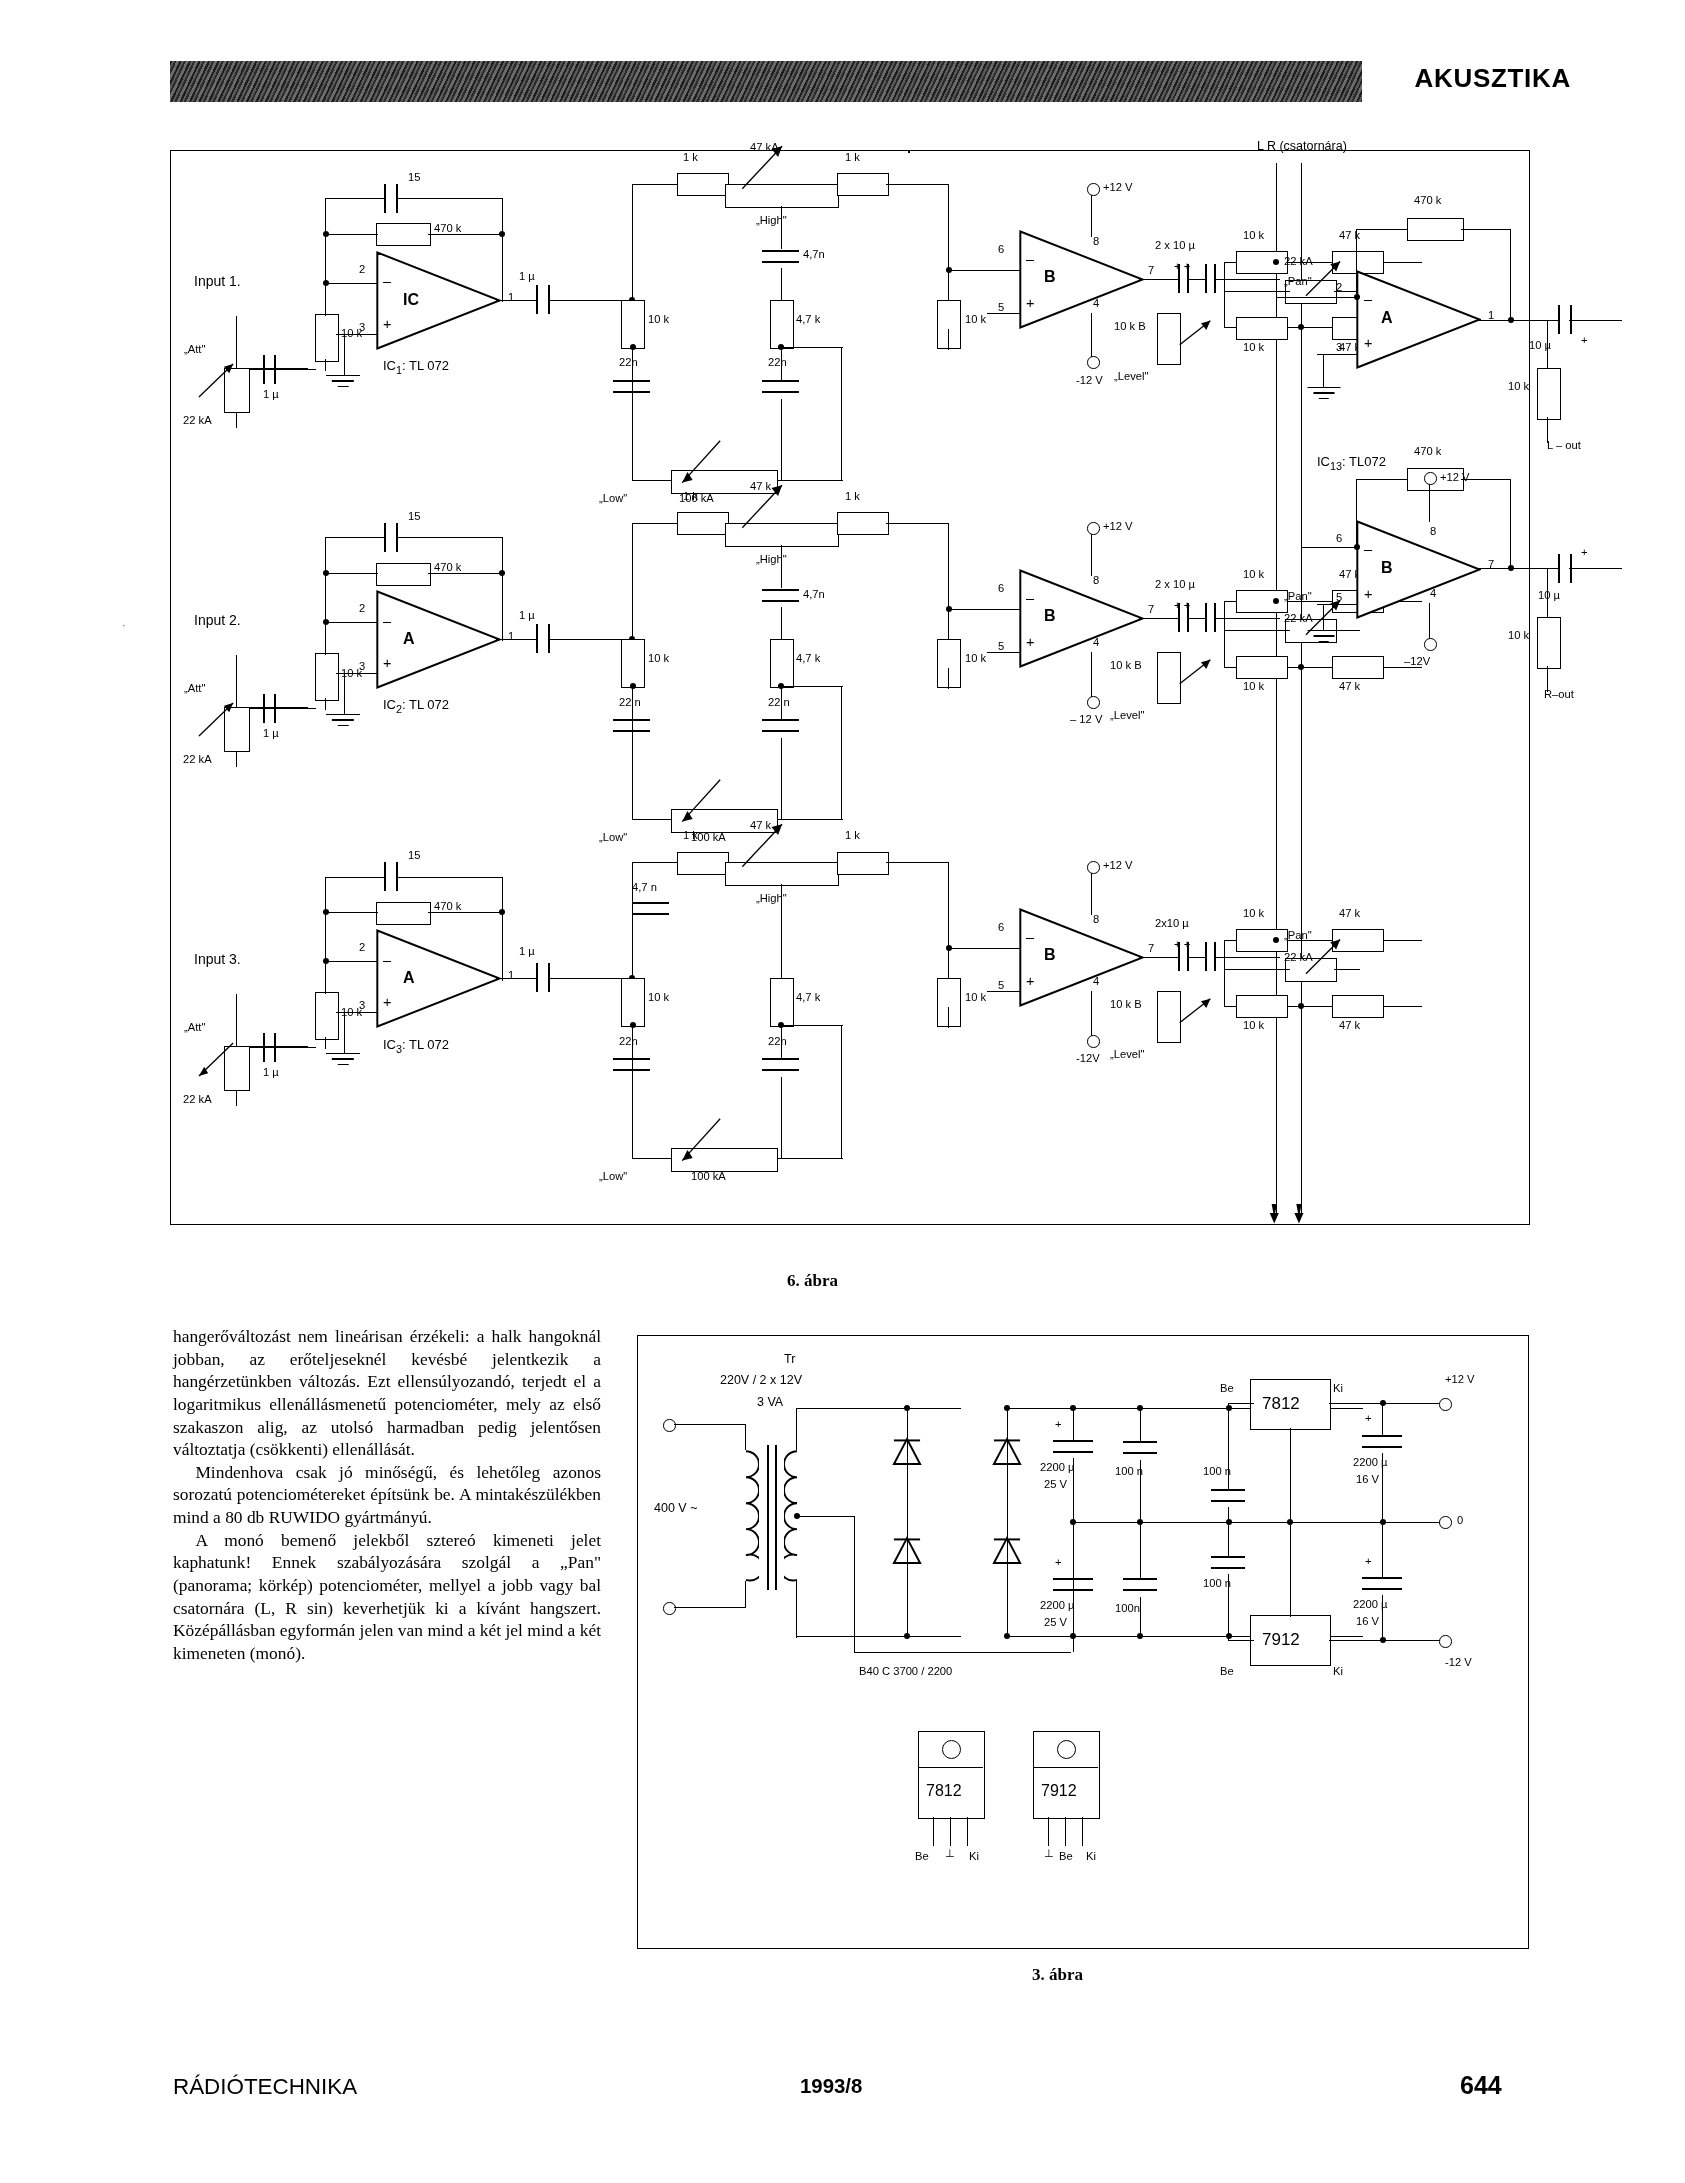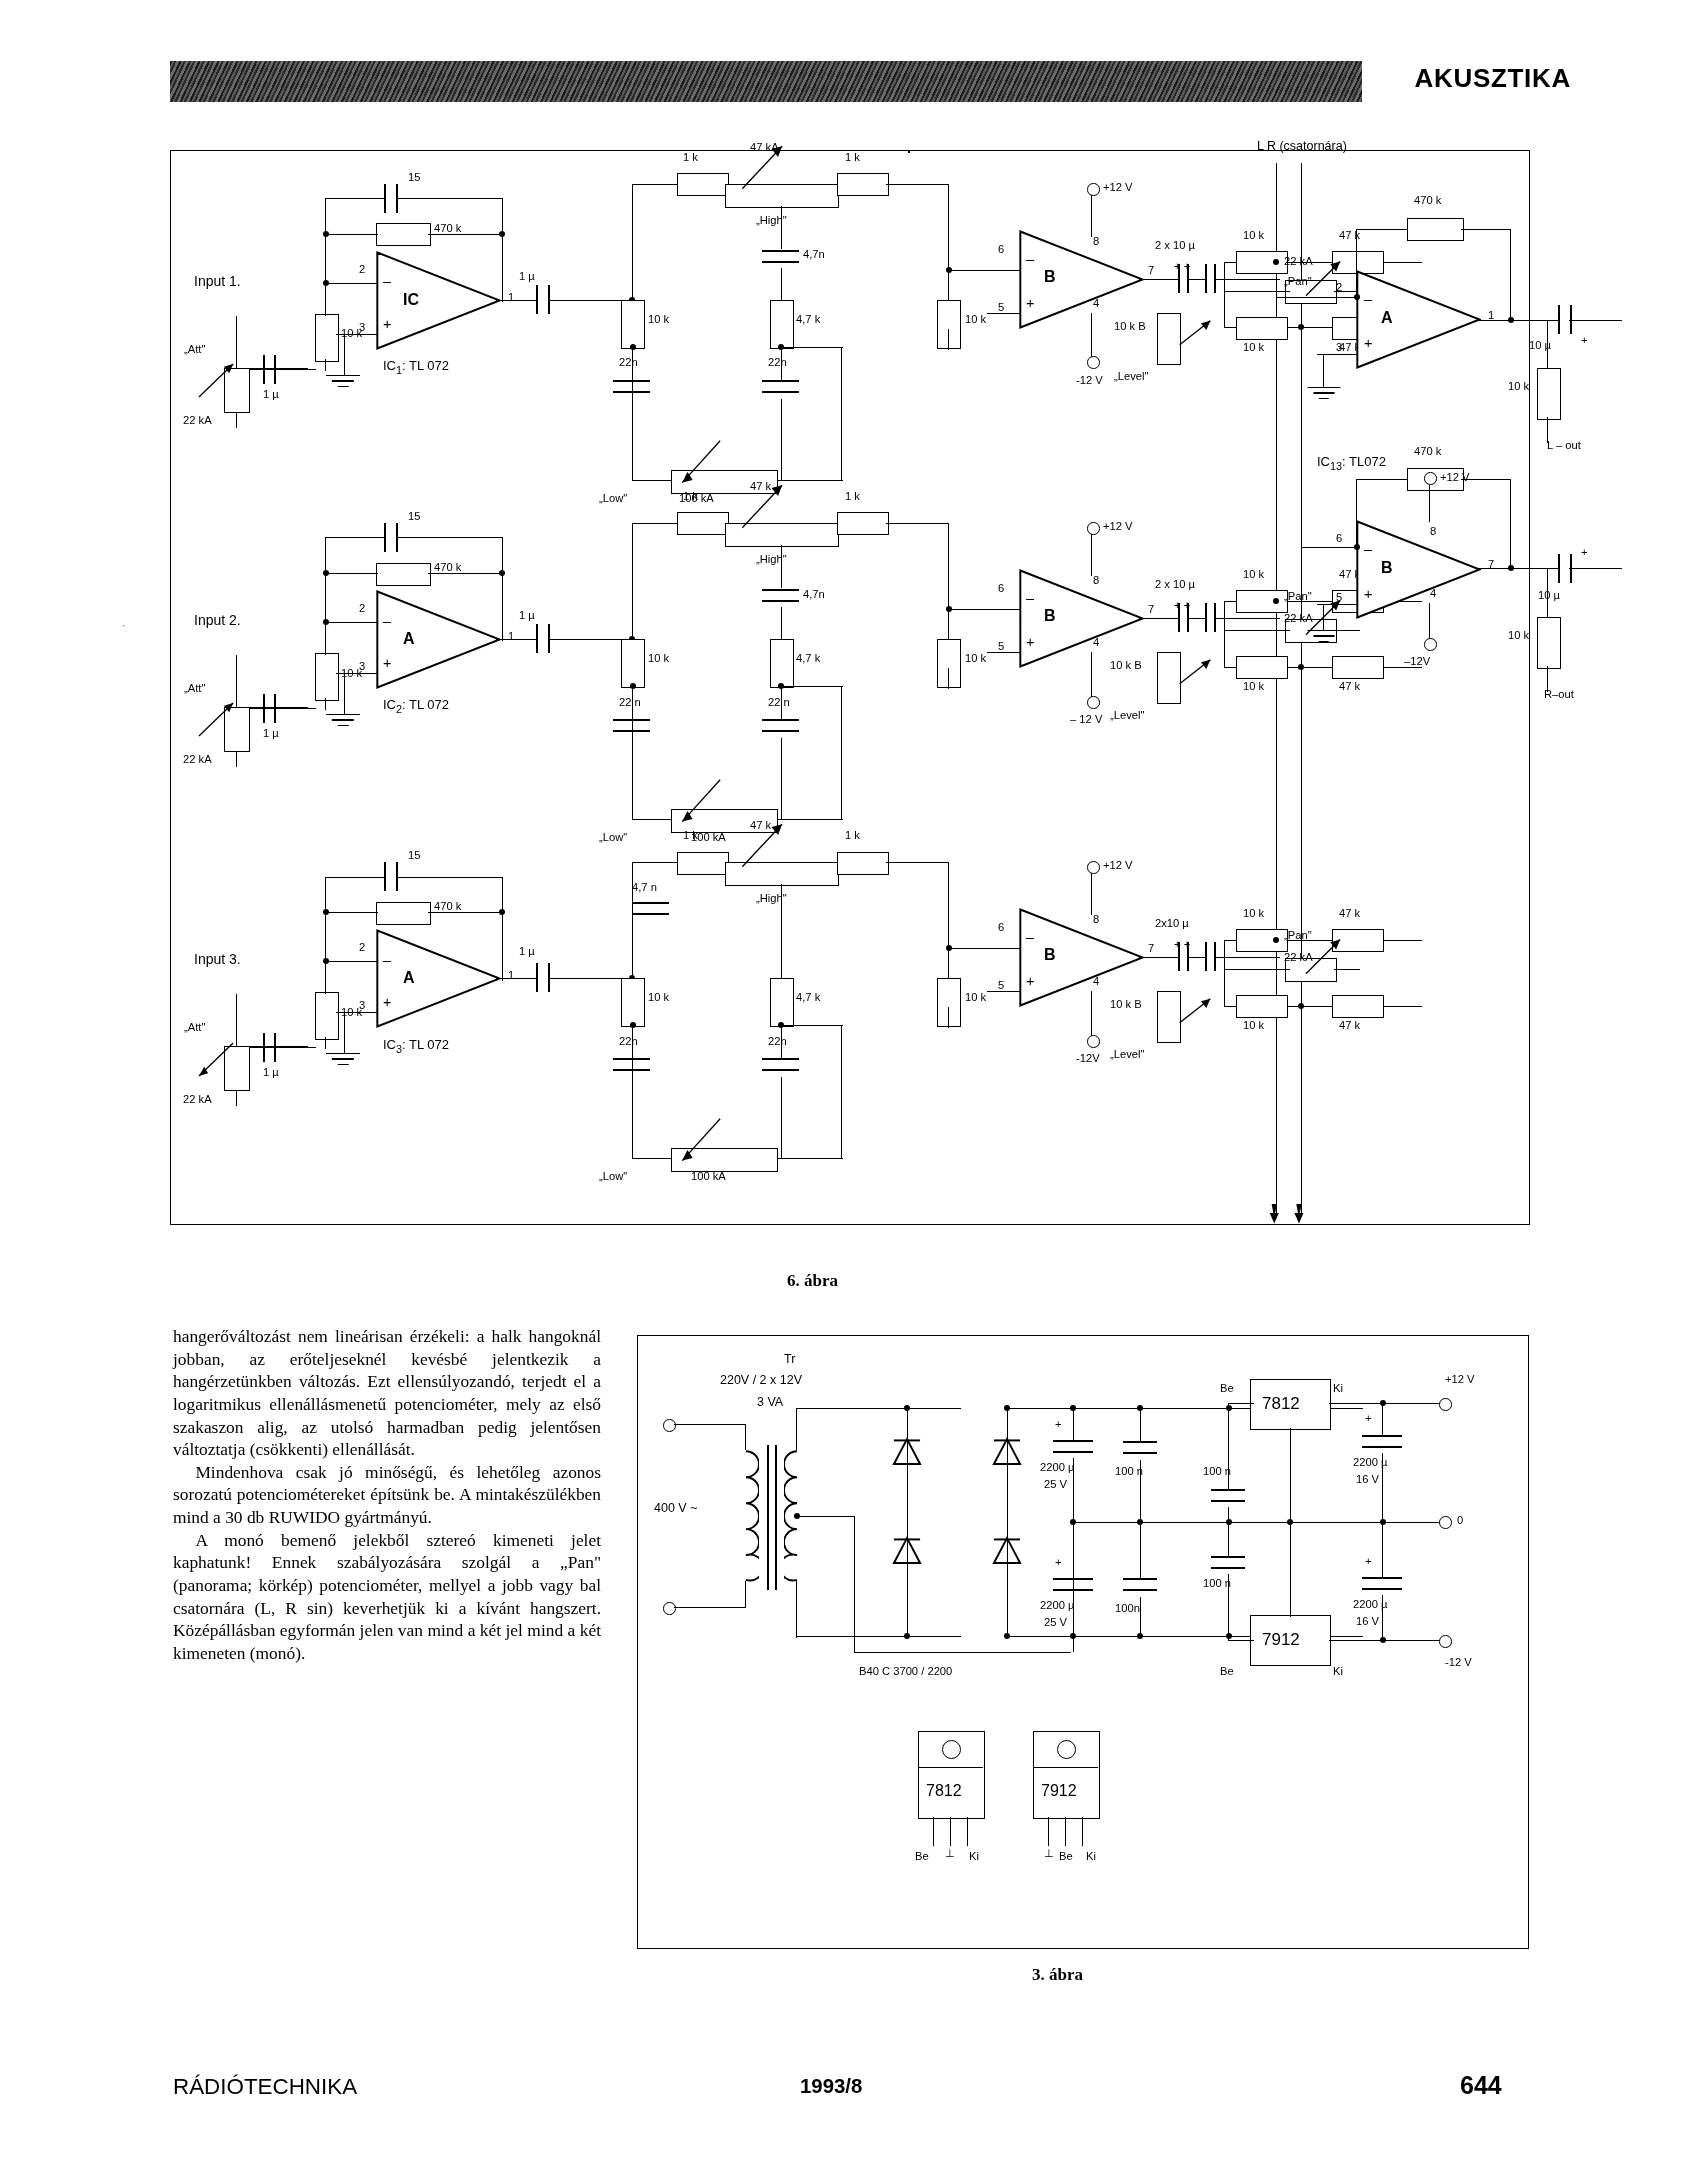--- a/index.html
+++ b/index.html
@@ -764,21 +764,21 @@
     <div class="res" style="left:1366px;top:466px;width:22.4px;height:50px;"></div>
     <div class="lbl sm" style="left:1337px;top:478px;">10 k</div>
     <div class="wire v" style="left:1376px;top:515px;height:26px;"></div>
     <div class="lbl sm" style="left:1373px;top:537px;">R–out</div>
   </div>
 
   <div class="caption" style="left:787px;top:1271px;">6. ábra</div>
 
   <div class="col-text">
     <p class="first">hangerőváltozást nem lineárisan érzékeli: a halk hangoknál jobban, az erőteljeseknél kevésbé jelentkezik a hangérzetünkben változás. Ezt ellensúlyozandó, terjedt el a logaritmikus ellenállásmenetű potenciométer, mely az első szakaszon alig, az utolsó harmadban pedig jelentősen változtatja (csökkenti) ellenállását.</p>
-    <p>Mindenhova csak jó minőségű, és lehetőleg azonos sorozatú potenciométereket építsünk be. A mintakészülékben mind a 30 db RUWIDO gyártmányú.</p>
+    <p>Mindenhova csak jó minőségű, és lehetőleg azonos sorozatú potenciométereket építsünk be. A mintakészülékben mind a 80 db RUWIDO gyártmányú.</p>
     <p>A monó bemenő jelekből sztereó kimeneti jelet kaphatunk! Ennek szabályozására szolgál a „Pan" (panorama; körkép) potenciométer, mellyel a jobb vagy bal csatornára (L, R sin) keverhetjük ki a kívánt hangszert. Középállásban egyformán jelen van mind a két jel mind a két kimeneten (monó).</p>
   </div>
 
   <div class="fig" style="left:637px;top:1335px;width:890px;height:612px;">
 
     <div class="lbl" style="left:146px;top:16px;">Tr</div>
     <div class="lbl" style="left:82px;top:37px;">220V / 2 x 12V</div>
     <div class="lbl" style="left:119px;top:59px;">3 VA</div>
     <div class="lbl" style="left:16px;top:165px;">400 V ~</div>
 

